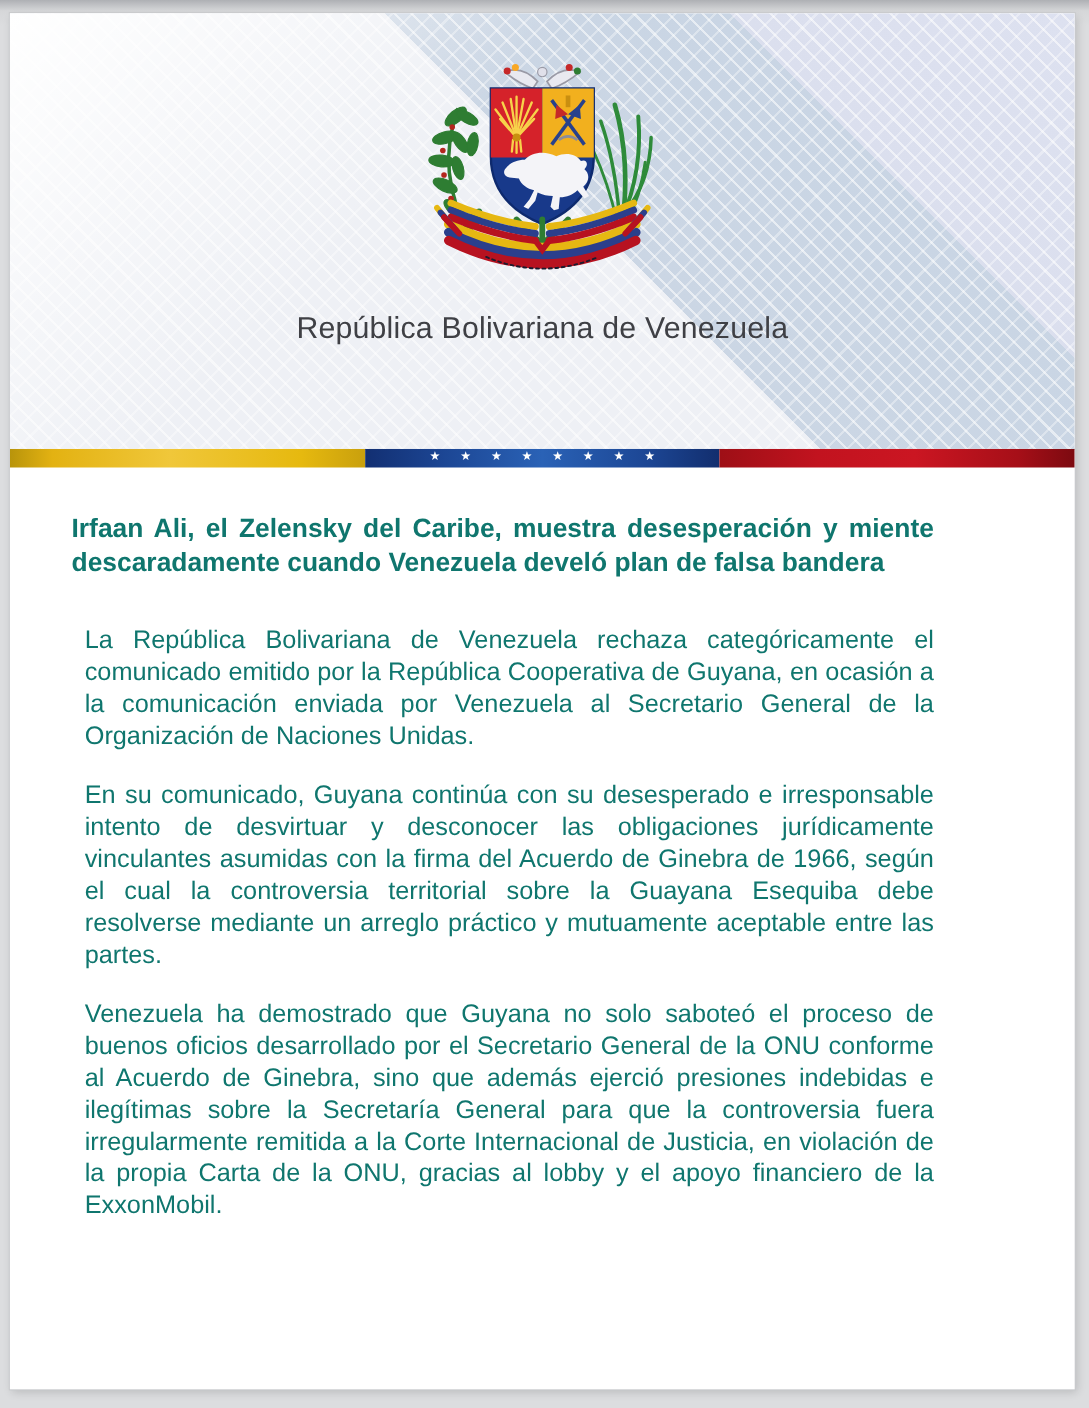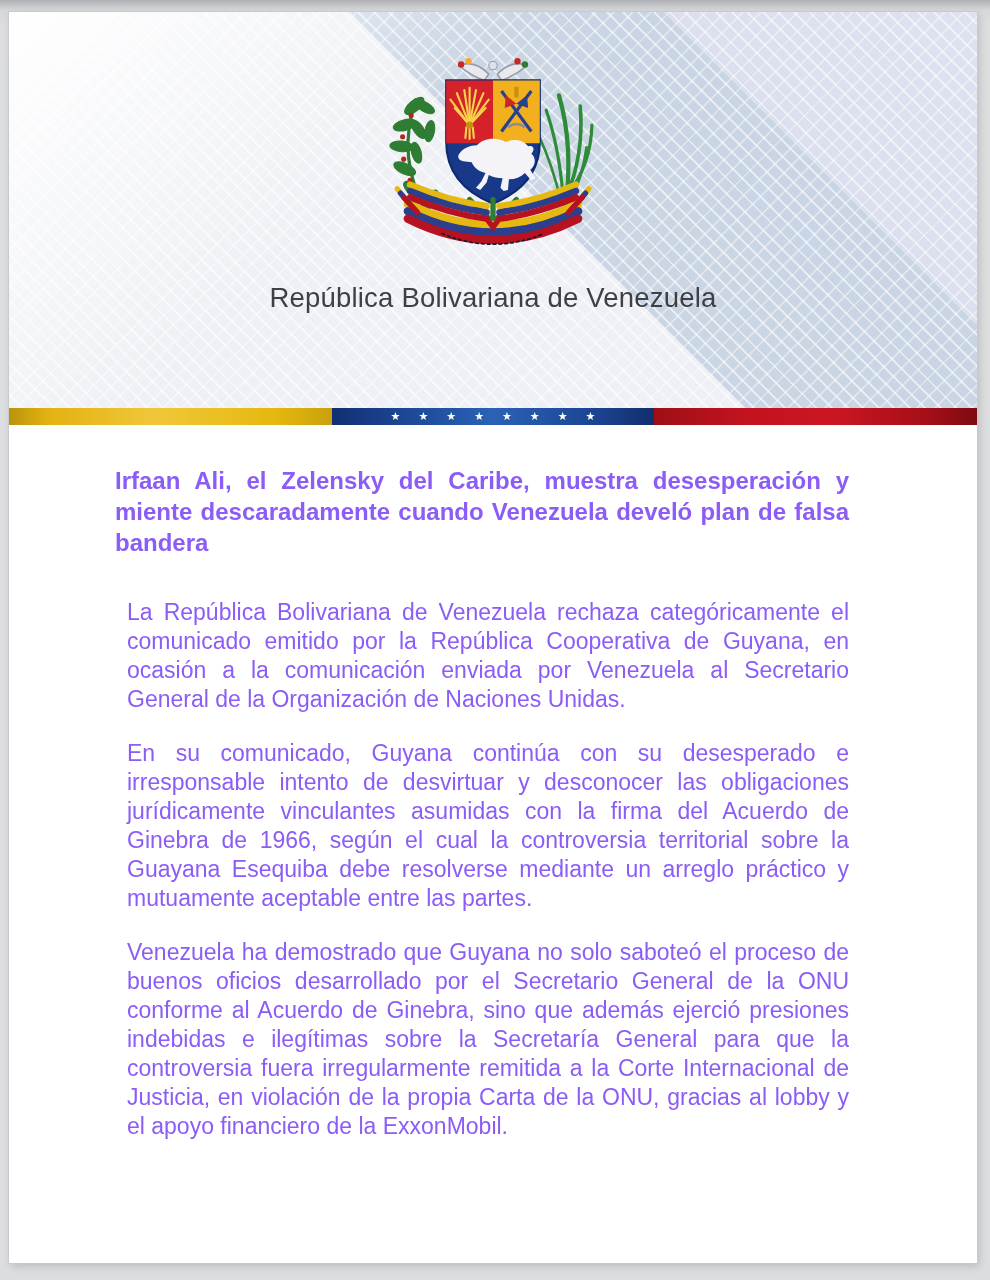--- a/index.html
+++ b/index.html
@@ -59,22 +59,22 @@
   }
   .seg-red{background:linear-gradient(90deg,#9e0f16 0%,#c2131f 28%,#cb1622 55%,#a60f18 84%,#7c0a10 100%);}
   .stars{
     color:#ffffff;font-size:11px;line-height:1;
     letter-spacing:18px;text-indent:18px;white-space:nowrap;
     transform:translateY(-0.5px);
   }
   
   .doc-body{
     box-sizing:border-box;
-    padding:40px 128px 0 106px;
-    color:#8b5cf6;
+    padding:40px 128px 0 56px;
+    color:#0f766e;
   }
   .heading{
     margin:0 0 40px 0;
     font-size:24px;font-weight:700;line-height:31px;
     text-align:justify;
   }
   .para{
     margin:0 0 25px 12px;
     font-size:23px;line-height:29px;
     text-align:justify;

